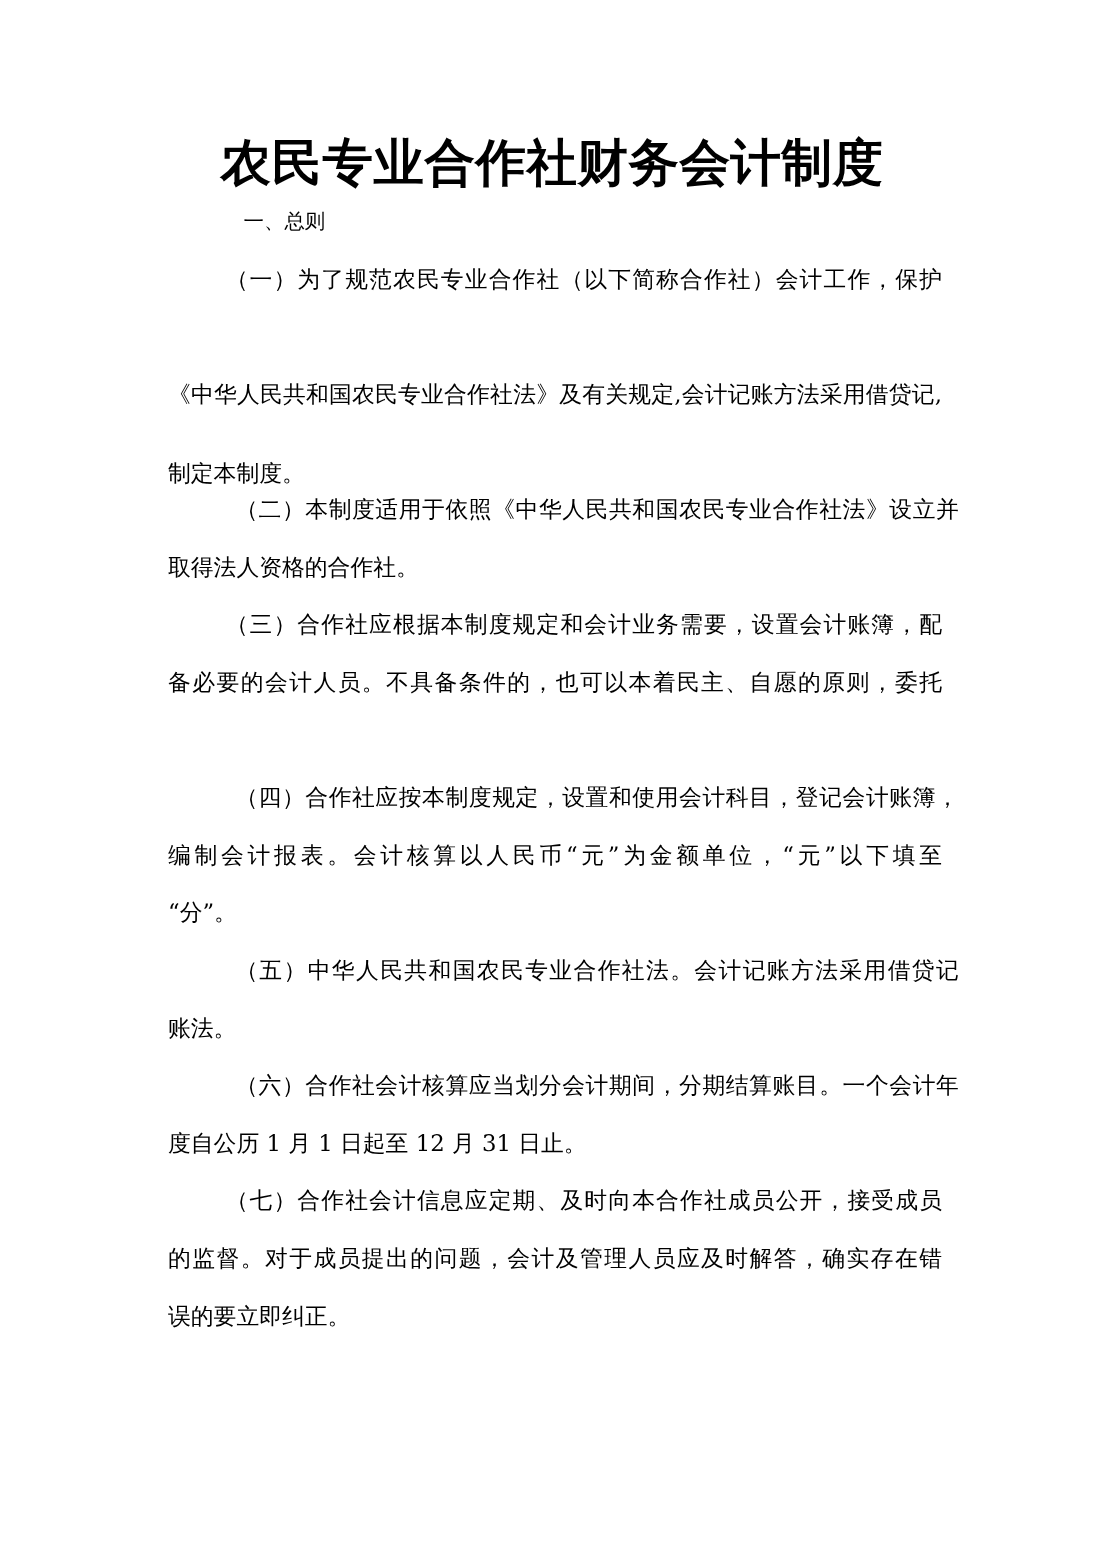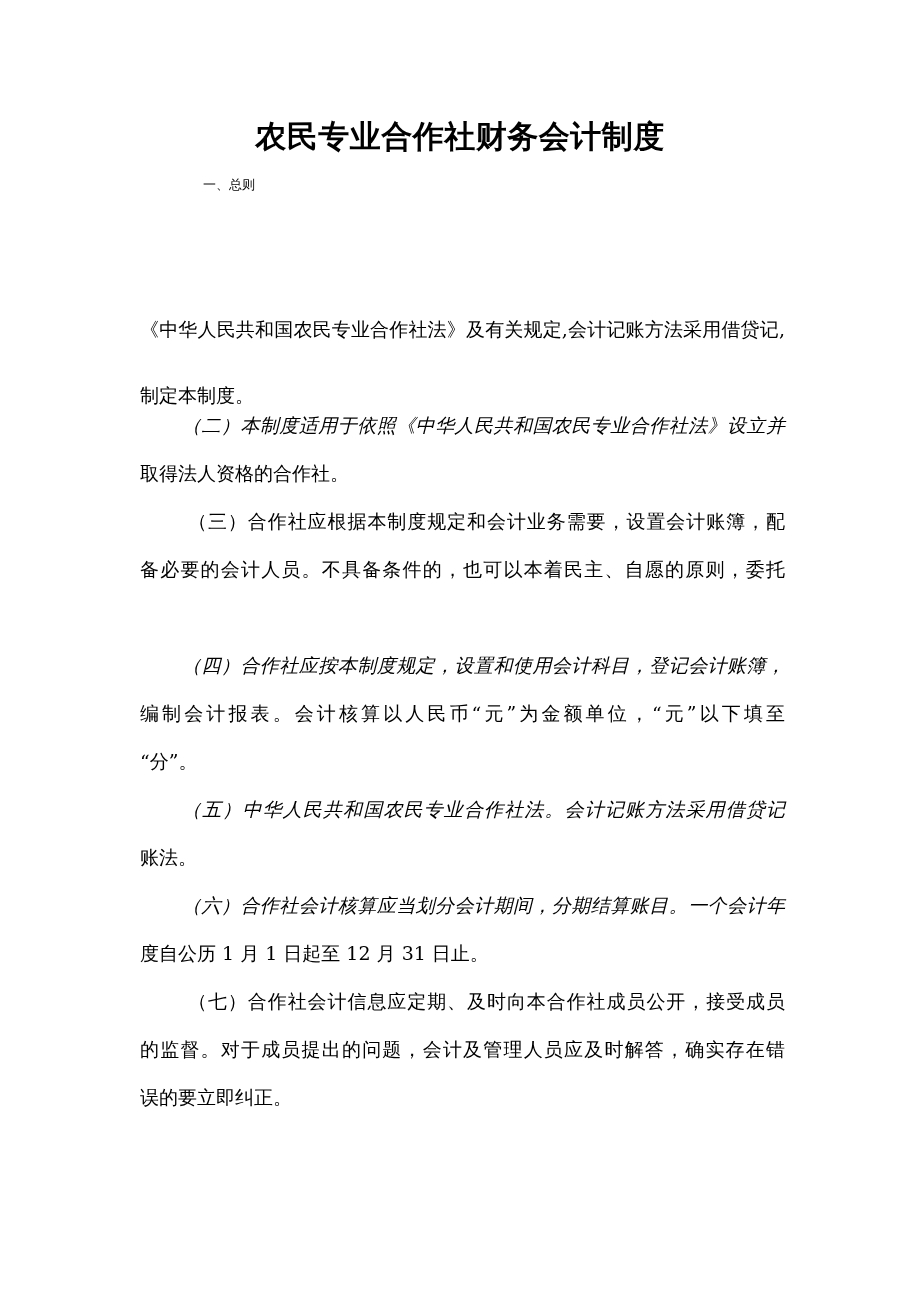--- a/index.html
+++ b/index.html
@@ -1,35 +1,36 @@
 <!DOCTYPE html>
 <html><head>
 <meta charset="utf-8">
 <style>
   html, body { margin: 0; padding: 0; background: #ffffff; }
   body { width: 920px; height: 1302px; position: relative; overflow: hidden;
          font-family: "DejaVu Serif", "Liberation Serif", serif; color: #000; }
   .page { position: absolute; left: 0; top: 0; width: 920px; height: 1302px; background: #fff; }
   .title { position: absolute; left: 0; width: 920px; top: 114px; text-align: center;
            font-family: "DejaVu Sans", "Liberation Sans", sans-serif; font-weight: bold;
-           font-size: 31px; line-height: 44px; letter-spacing: 0.5px; }
+           font-size: 42px; line-height: 44px; letter-spacing: 0.5px; }
   .line { position: absolute; left: 140px; width: 645px; font-size: 19px; line-height: 28px;
           white-space: nowrap; text-align: justify; text-align-last: justify; }
   .line.last { text-align-last: left; }
-  .line.indent { left: 182px; width: 603px; font-style: italic; }
+  .line.indent { left: 196px; width: 603px; }
   .line.indent-sm { left: 188px; width: 597px; }
-  .heading { position: absolute; left: 203px; font-size: 13px; line-height: 28px; white-space: nowrap; }
+  .heading { position: absolute; left: 203px; font-size: 17px; line-height: 28px; white-space: nowrap; }
 </style>
 </head>
 <body>
 
 <div class="page">
   <div class="title">农民专业合作社财务会计制度</div>
   <div class="heading" style="top:171px">一、总则</div>
 
+  <div class="line indent-sm" style="top:219px">（一）为了规范农民专业合作社（以下简称合作社）会计工作，保护</div>
   <div class="line" style="top:315px">《中华人民共和国农民专业合作社法》及有关规定,会计记账方法采用借贷记,</div>
   <div class="line last" style="top:381px">制定本制度。</div>
 
   <div class="line indent" style="top:411px">（二）本制度适用于依照《中华人民共和国农民专业合作社法》设立并</div>
   <div class="line last" style="top:459px">取得法人资格的合作社。</div>
 
   <div class="line indent-sm" style="top:507px">（三）合作社应根据本制度规定和会计业务需要，设置会计账簿，配</div>
   <div class="line" style="top:555px">备必要的会计人员。不具备条件的，也可以本着民主、自愿的原则，委托</div>
 
   <div class="line indent" style="top:651px">（四）合作社应按本制度规定，设置和使用会计科目，登记会计账簿，</div>

